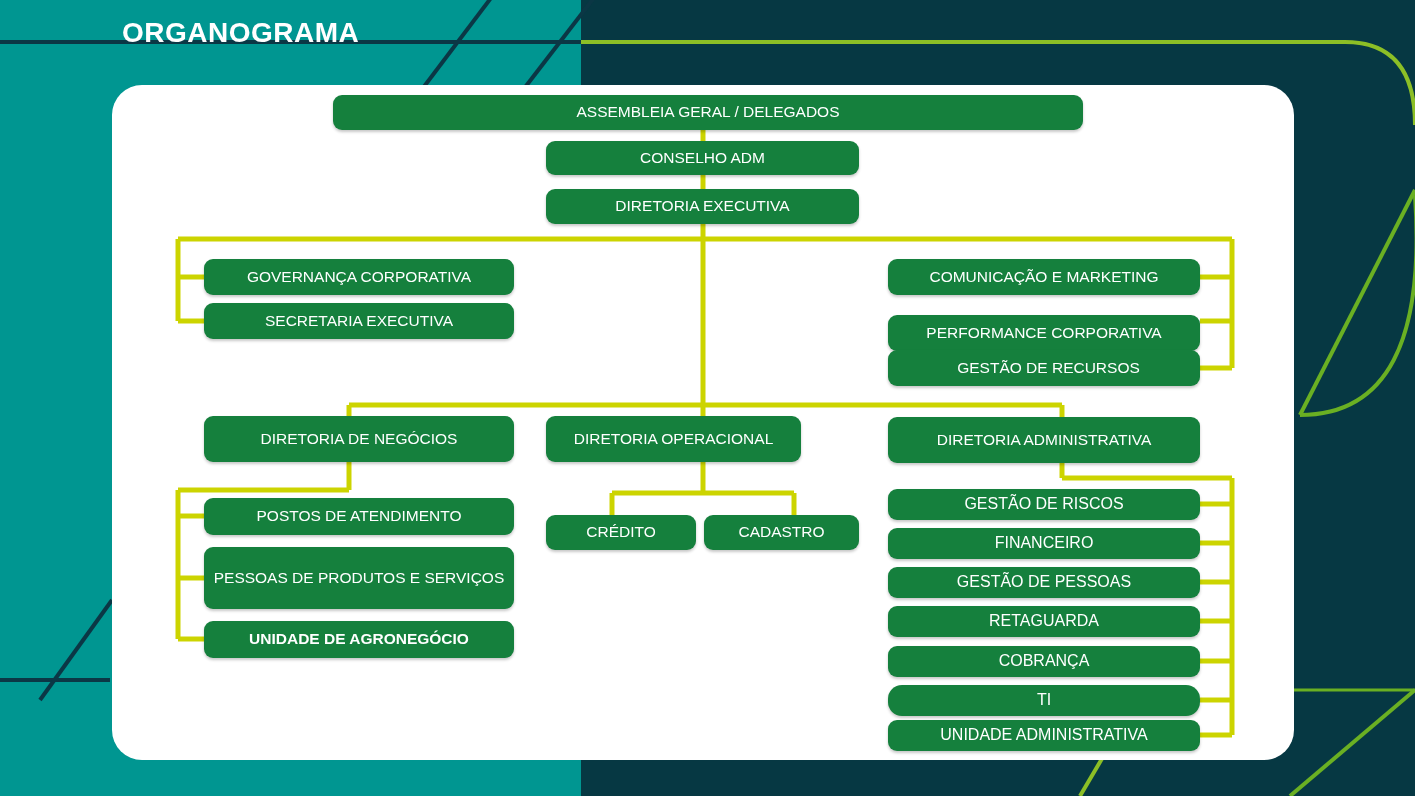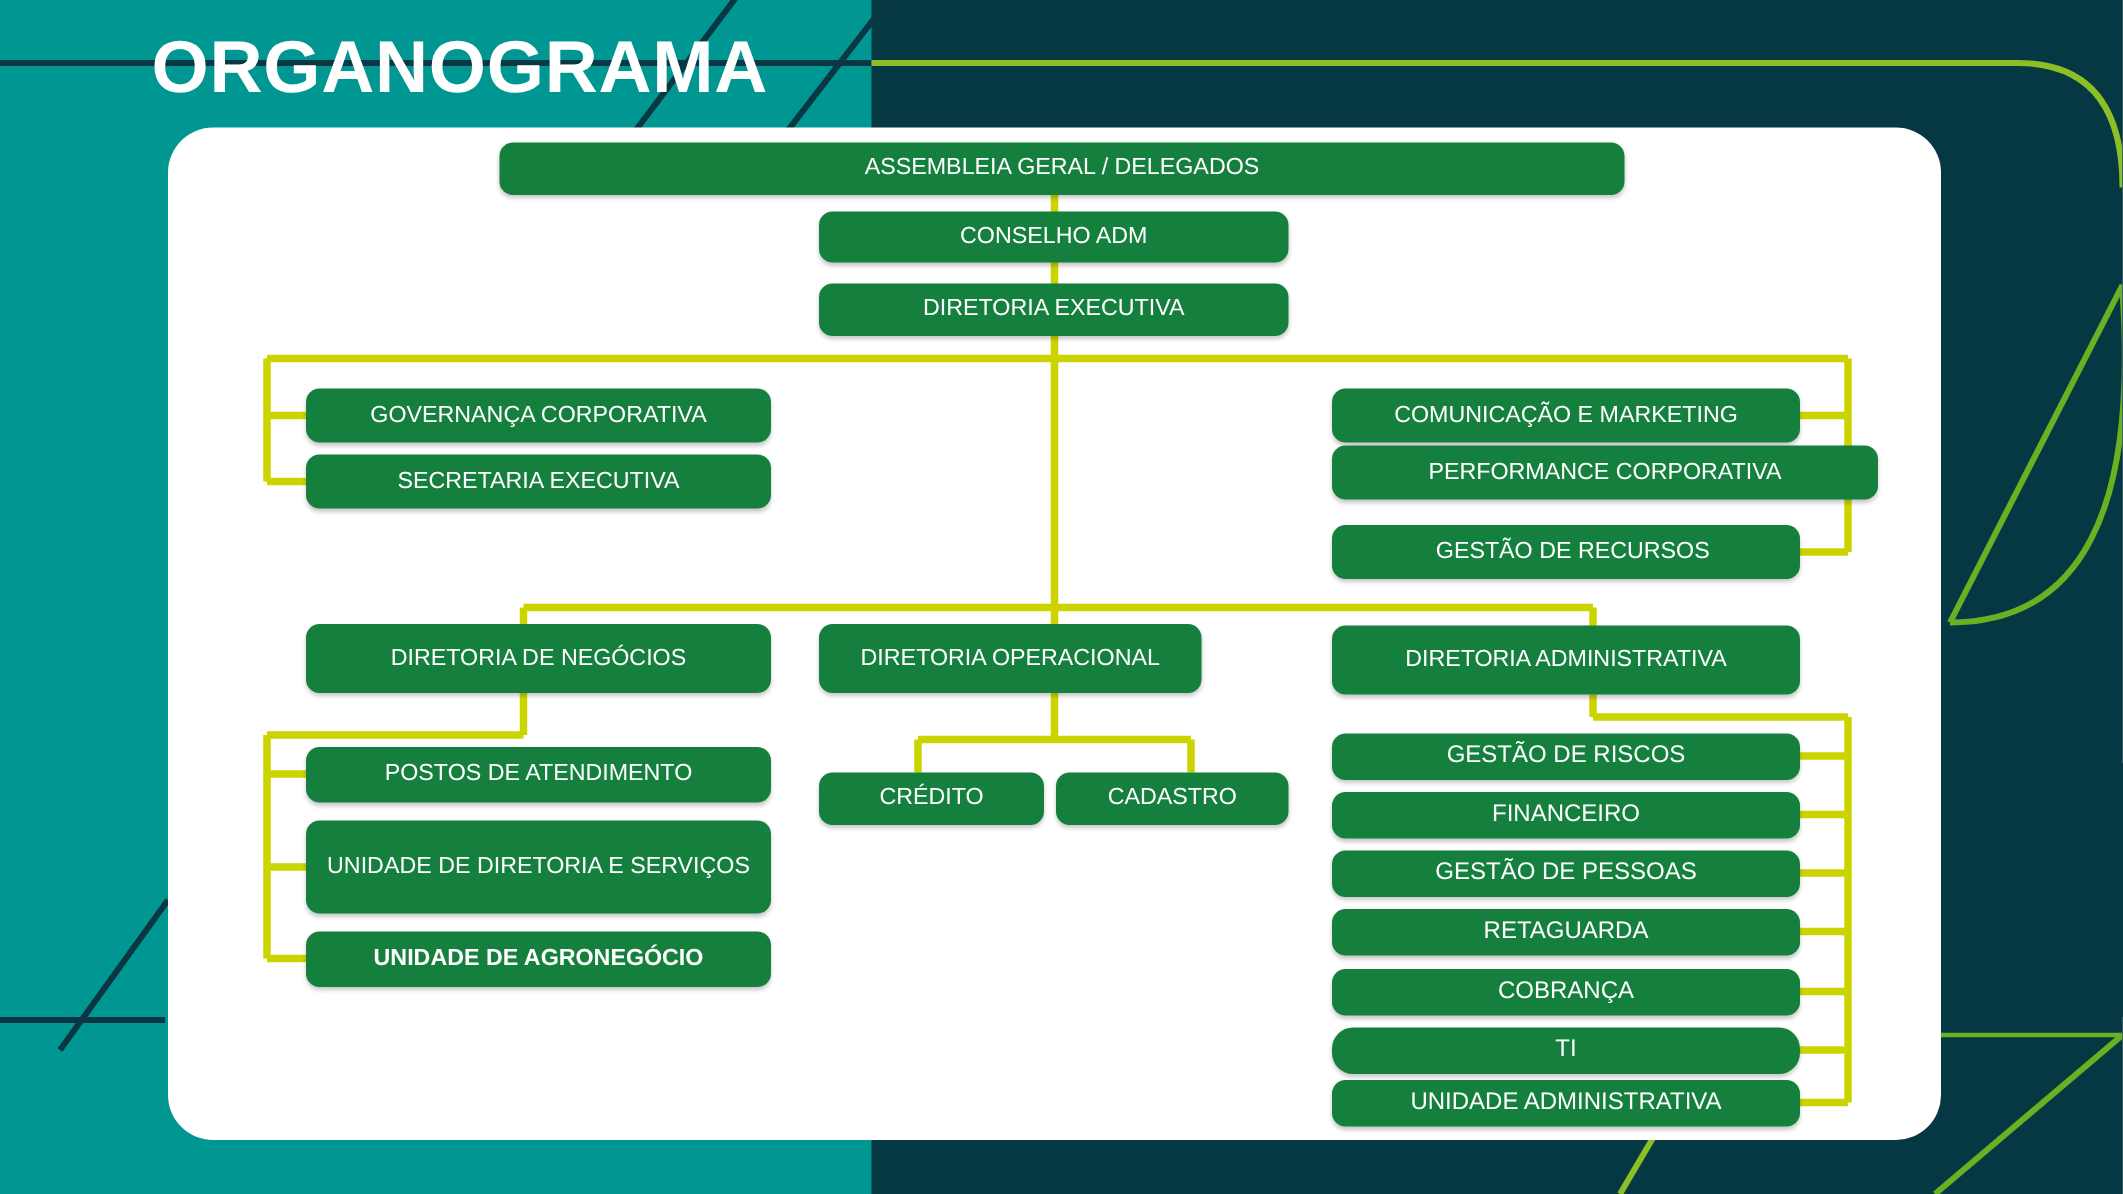--- a/index.html
+++ b/index.html
@@ -15,22 +15,22 @@
 
   
   .bg-teal-block{
     position:absolute; left:0; top:0; width:581px; height:796px;
     background:#009691;
   }
   .bg-svg{ position:absolute; left:0; top:0; width:1415px; height:796px; }
 
   
   .title{
-    position:absolute; left:101px; top:17px;
-    font-size:49px; font-weight:bold; color:#ffffff;
+    position:absolute; left:122px; top:17px;
+    font-size:28px; font-weight:bold; color:#ffffff;
     letter-spacing:0.5px; z-index:6; white-space:nowrap;
   }
 
   
   .card{
     position:absolute; left:112px; top:85px;
     width:1182px; height:675px;
     background:#ffffff; border-radius:30px; z-index:3;
   }
 
@@ -130,29 +130,29 @@
   <div class="box" style="left:333px; top:95px; width:750px; height:35px;">ASSEMBLEIA GERAL / DELEGADOS</div>
 
   <div class="box" style="left:546px; top:141px; width:313px; height:34px;">CONSELHO ADM</div>
 
   <div class="box" style="left:546px; top:189px; width:313px; height:35px;">DIRETORIA EXECUTIVA</div>
 
   <div class="box" style="left:204px; top:259px; width:310px; height:36px;">GOVERNANÇA CORPORATIVA</div>
   <div class="box" style="left:204px; top:303px; width:310px; height:36px;">SECRETARIA EXECUTIVA</div>
 
   <div class="box" style="left:888px; top:259px; width:312px; height:36px;">COMUNICAÇÃO E MARKETING</div>
-  <div class="box" style="left:888px; top:297px; width:364px; height:36px;">PERFORMANCE CORPORATIVA</div>
+  <div class="box" style="left:888px; top:315px; width:312px; height:36px;">PERFORMANCE CORPORATIVA</div>
   <div class="box" style="left:888px; top:350px; width:312px; height:36px;padding-left:17px;">GESTÃO DE RECURSOS</div>
 
   <div class="box" style="left:204px; top:416px; width:310px; height:46px;">DIRETORIA DE NEGÓCIOS</div>
   <div class="box" style="left:546px; top:416px; width:255px; height:46px;">DIRETORIA OPERACIONAL</div>
   <div class="box" style="left:888px; top:417px; width:312px; height:46px;">DIRETORIA ADMINISTRATIVA</div>
 
   <div class="box" style="left:204px; top:498px; width:310px; height:37px;">POSTOS DE ATENDIMENTO</div>
-  <div class="box" style="left:204px; top:547px; width:310px; height:62px;">UNIDADE DE DIRETORIA E SERVIÇOS</div>
+  <div class="box" style="left:204px; top:547px; width:310px; height:62px;">PESSOAS DE PRODUTOS E SERVIÇOS</div>
   <div class="box" style="left:204px; top:621px; width:310px; height:37px;font-weight:bold;">UNIDADE DE AGRONEGÓCIO</div>
 
   <div class="box" style="left:546px; top:515px; width:150px; height:35px;">CRÉDITO</div>
   <div class="box" style="left:704px; top:515px; width:155px; height:35px;">CADASTRO</div>
 
   <div class="box sm" style="left:888px; top:489px; width:312px; height:31px;">GESTÃO DE RISCOS</div>
   <div class="box sm" style="left:888px; top:528px; width:312px; height:31px;">FINANCEIRO</div>
   <div class="box sm" style="left:888px; top:567px; width:312px; height:31px;">GESTÃO DE PESSOAS</div>
   <div class="box sm" style="left:888px; top:606px; width:312px; height:31px;">RETAGUARDA</div>
   <div class="box sm" style="left:888px; top:646px; width:312px; height:31px;">COBRANÇA</div>

